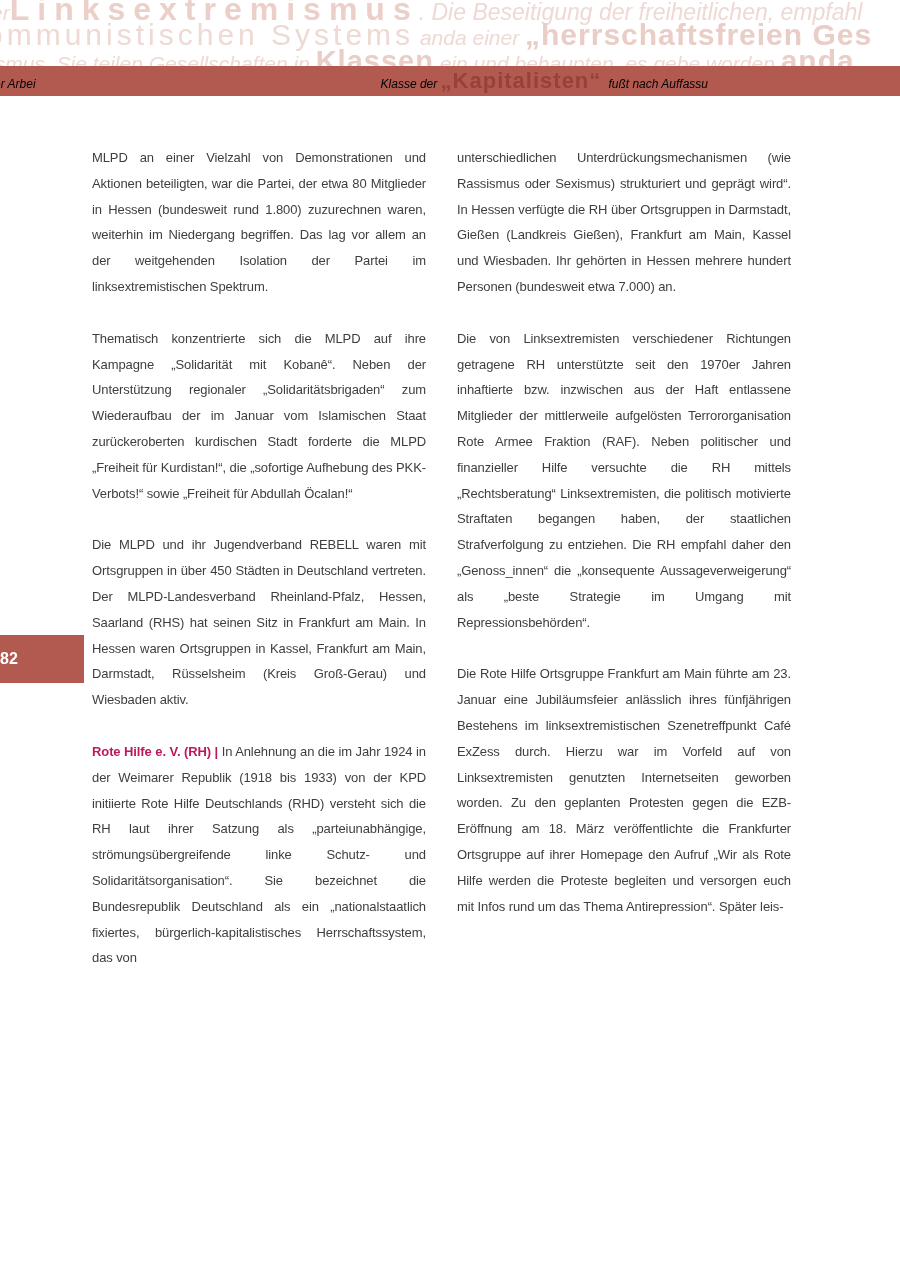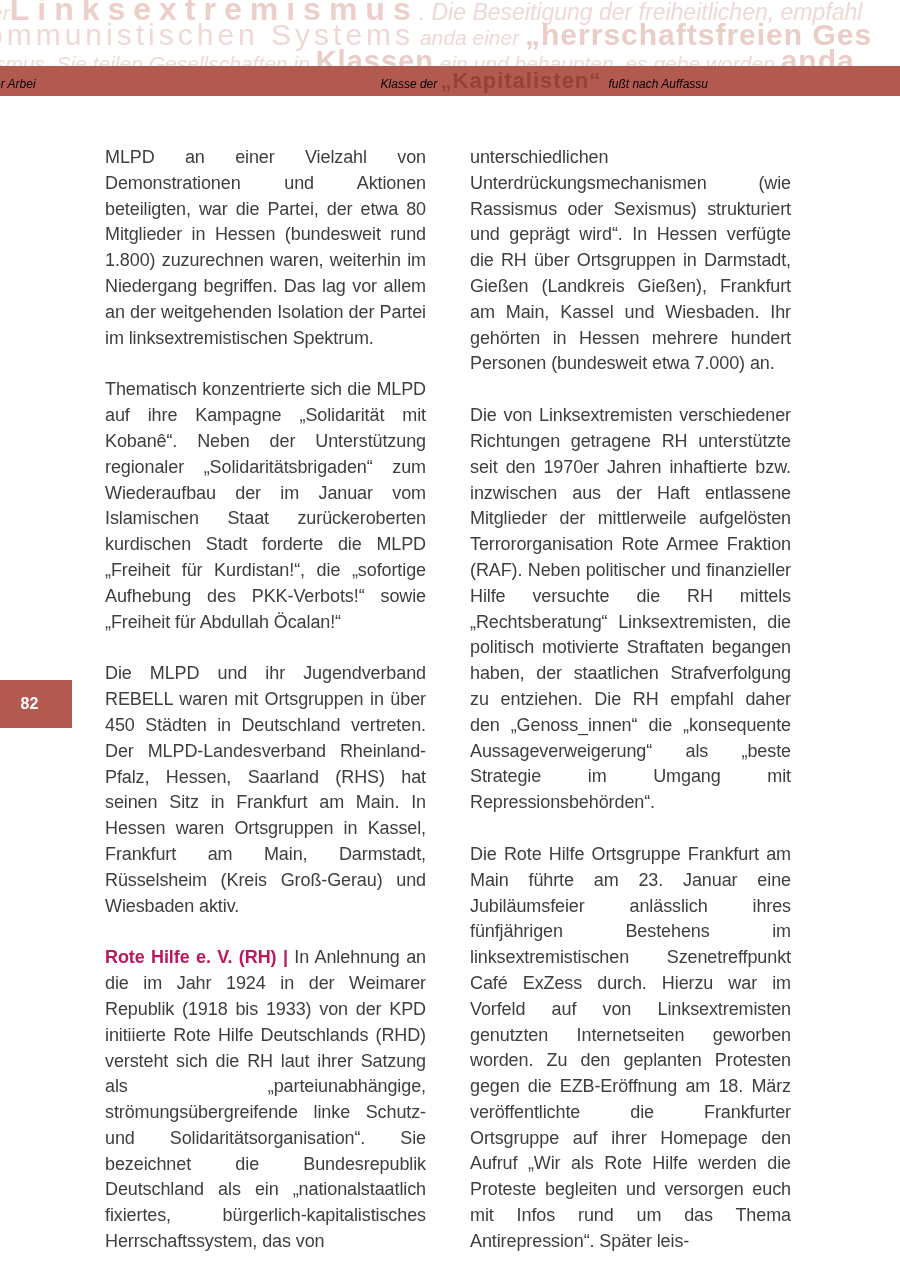--- a/index.html
+++ b/index.html
@@ -46,41 +46,40 @@
     position:absolute; left:92px; top:50%;
     transform:translateY(-50%);
     color:#ffffff; font-weight:bold; font-size:17px;
     letter-spacing:0.2px;
     z-index:2;
   }
 
   
   .pagenum-box {
     position:absolute; left:0; top:635px;
-    width:72px; height:48px;
+    width:84px; height:48px;
     background:#b35a50;
     color:#ffffff;
     font-weight:bold; font-size:16px;
     line-height:48px;
-    text-align:center;
+    text-align:left;
     padding-right:13px;
     box-sizing:border-box;
-    margin-top:45px;
   }
 
   
   .content {
     position:absolute; left:92px; top:145px;
     width:699px;
     display:flex; gap:31px;
   }
   .col { width:334px; }
   .col p {
-    margin:0 0 26px 13px;
-    font-size:18px;
+    margin:0 0 26px 0;
+    font-size:13px;
     line-height:25.8px;
     text-align:justify;
     color:#3e3e3e;
     letter-spacing:-0.1px;
     hyphens:auto; -webkit-hyphens:auto;
     overflow-wrap:break-word;
   }
   .col p strong { font-weight:bold; color:#be185d; }
 </style>
 </head>

